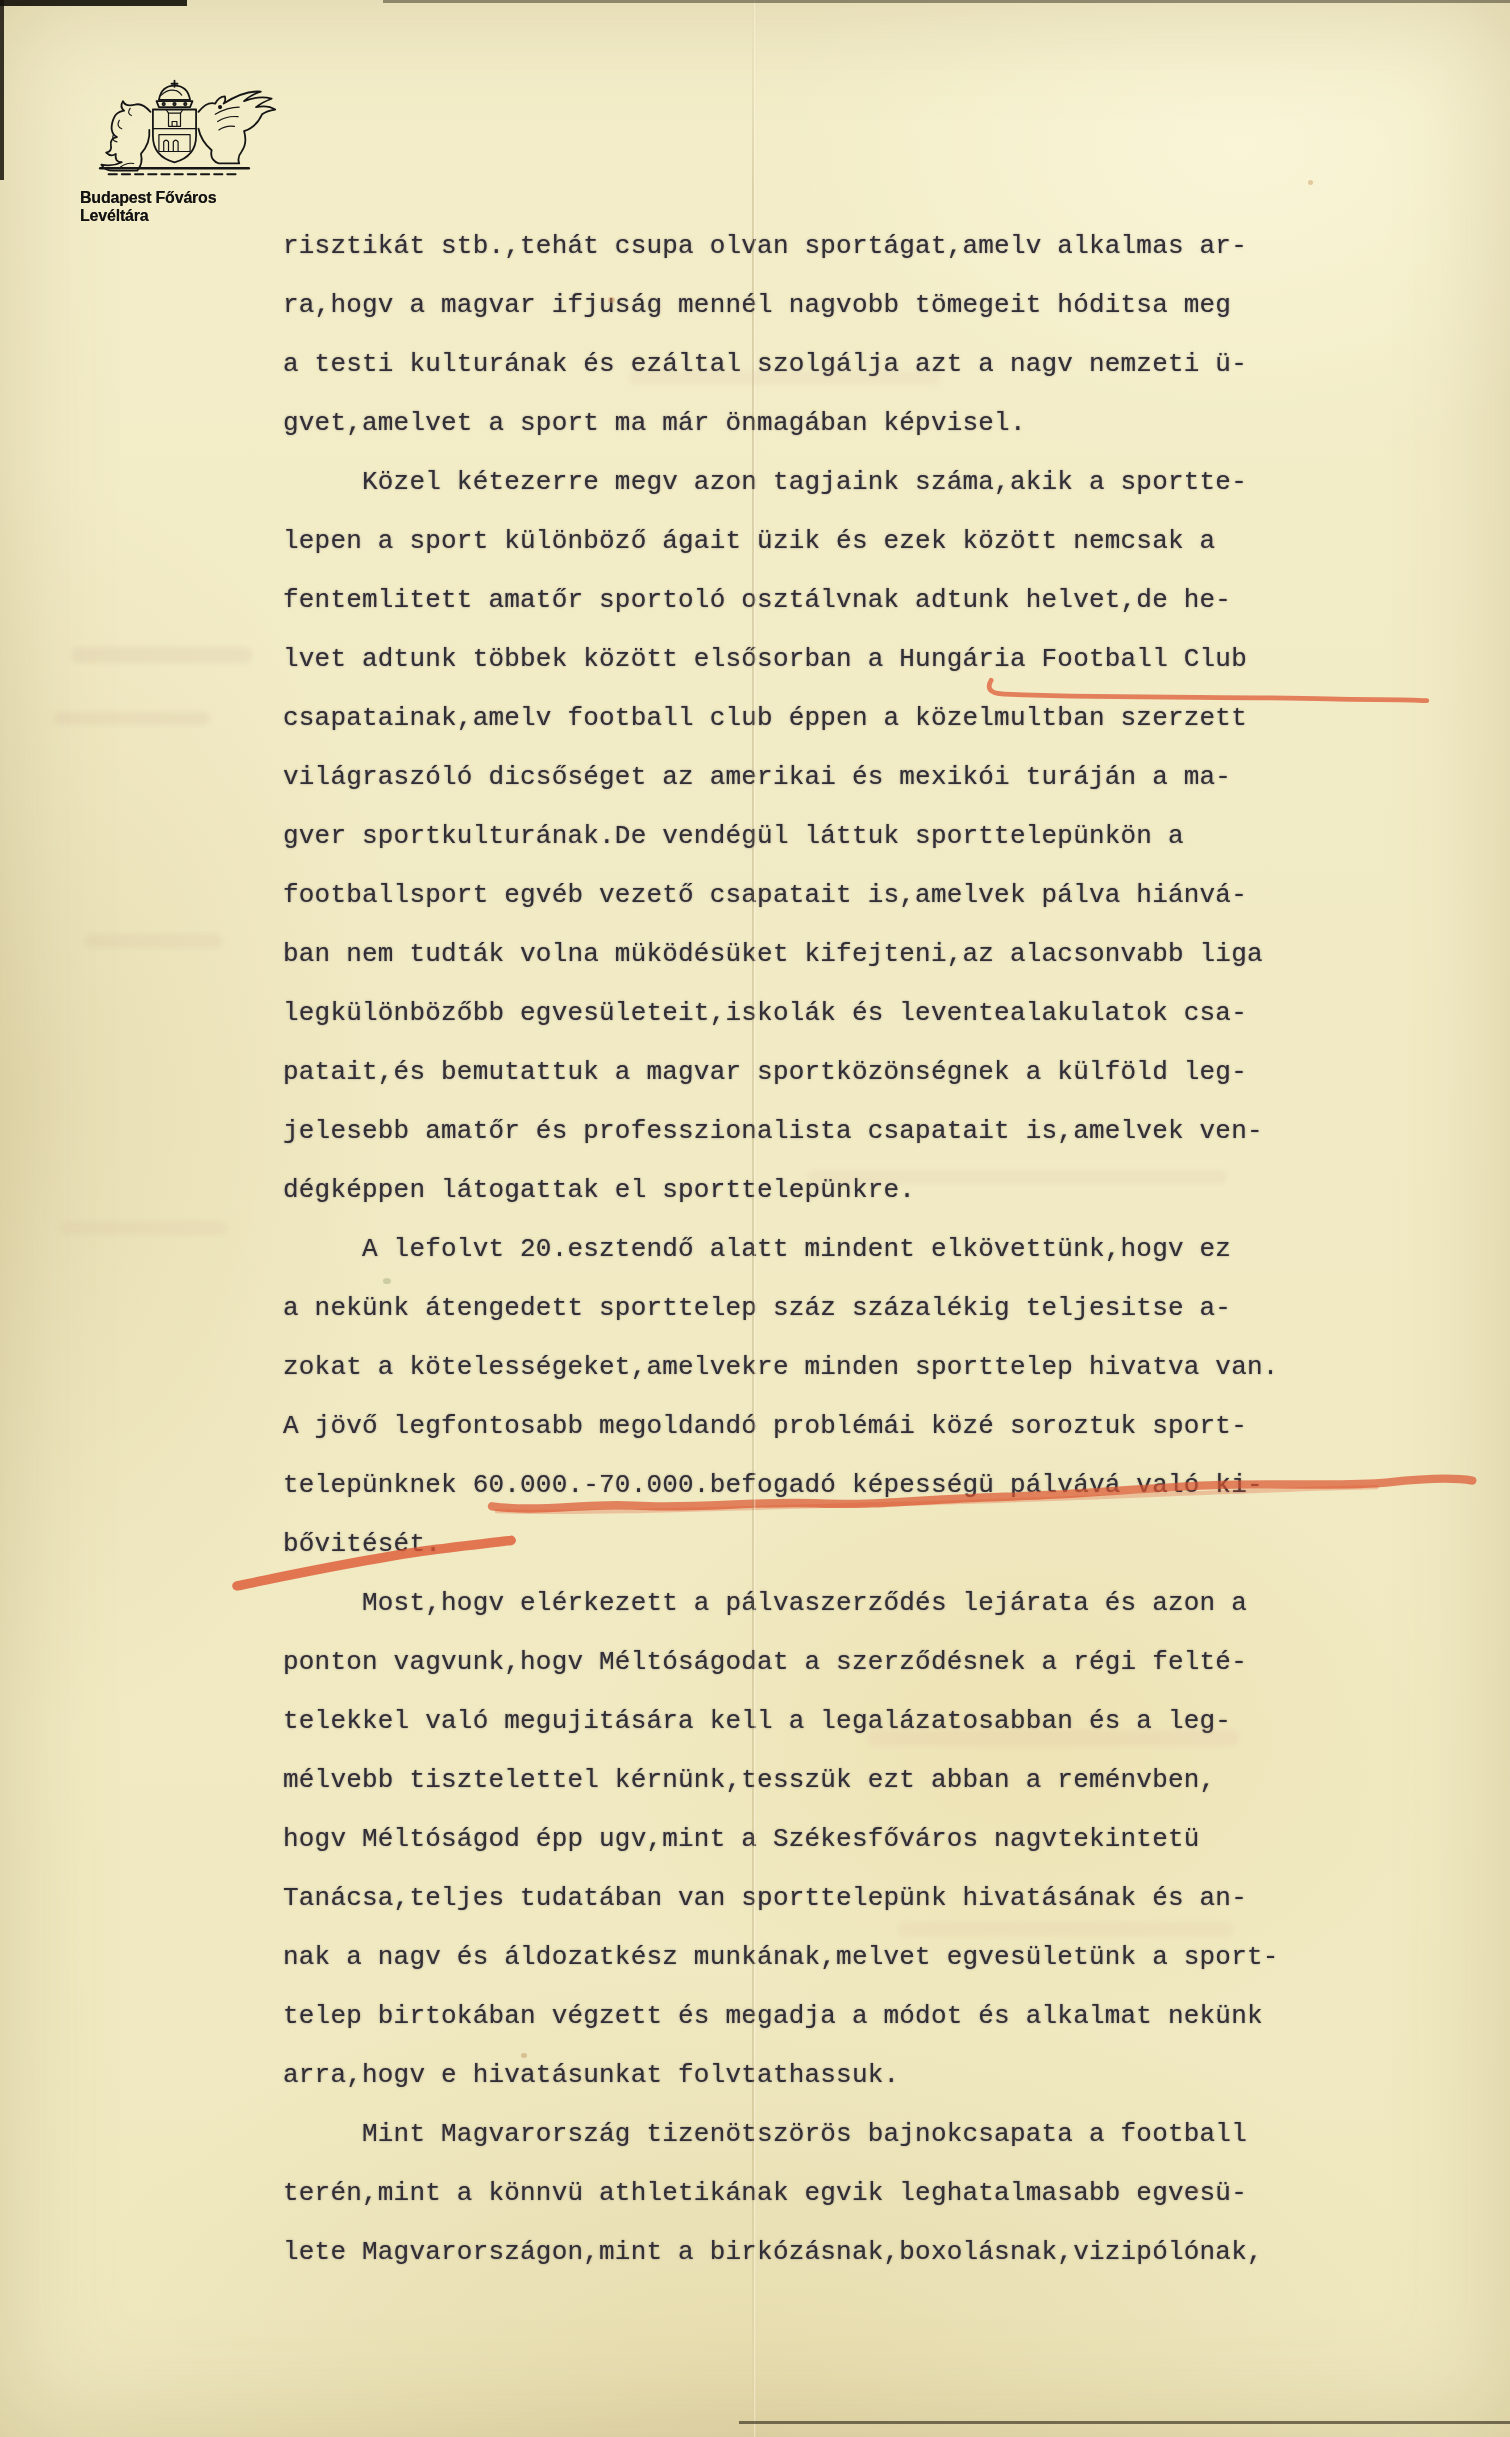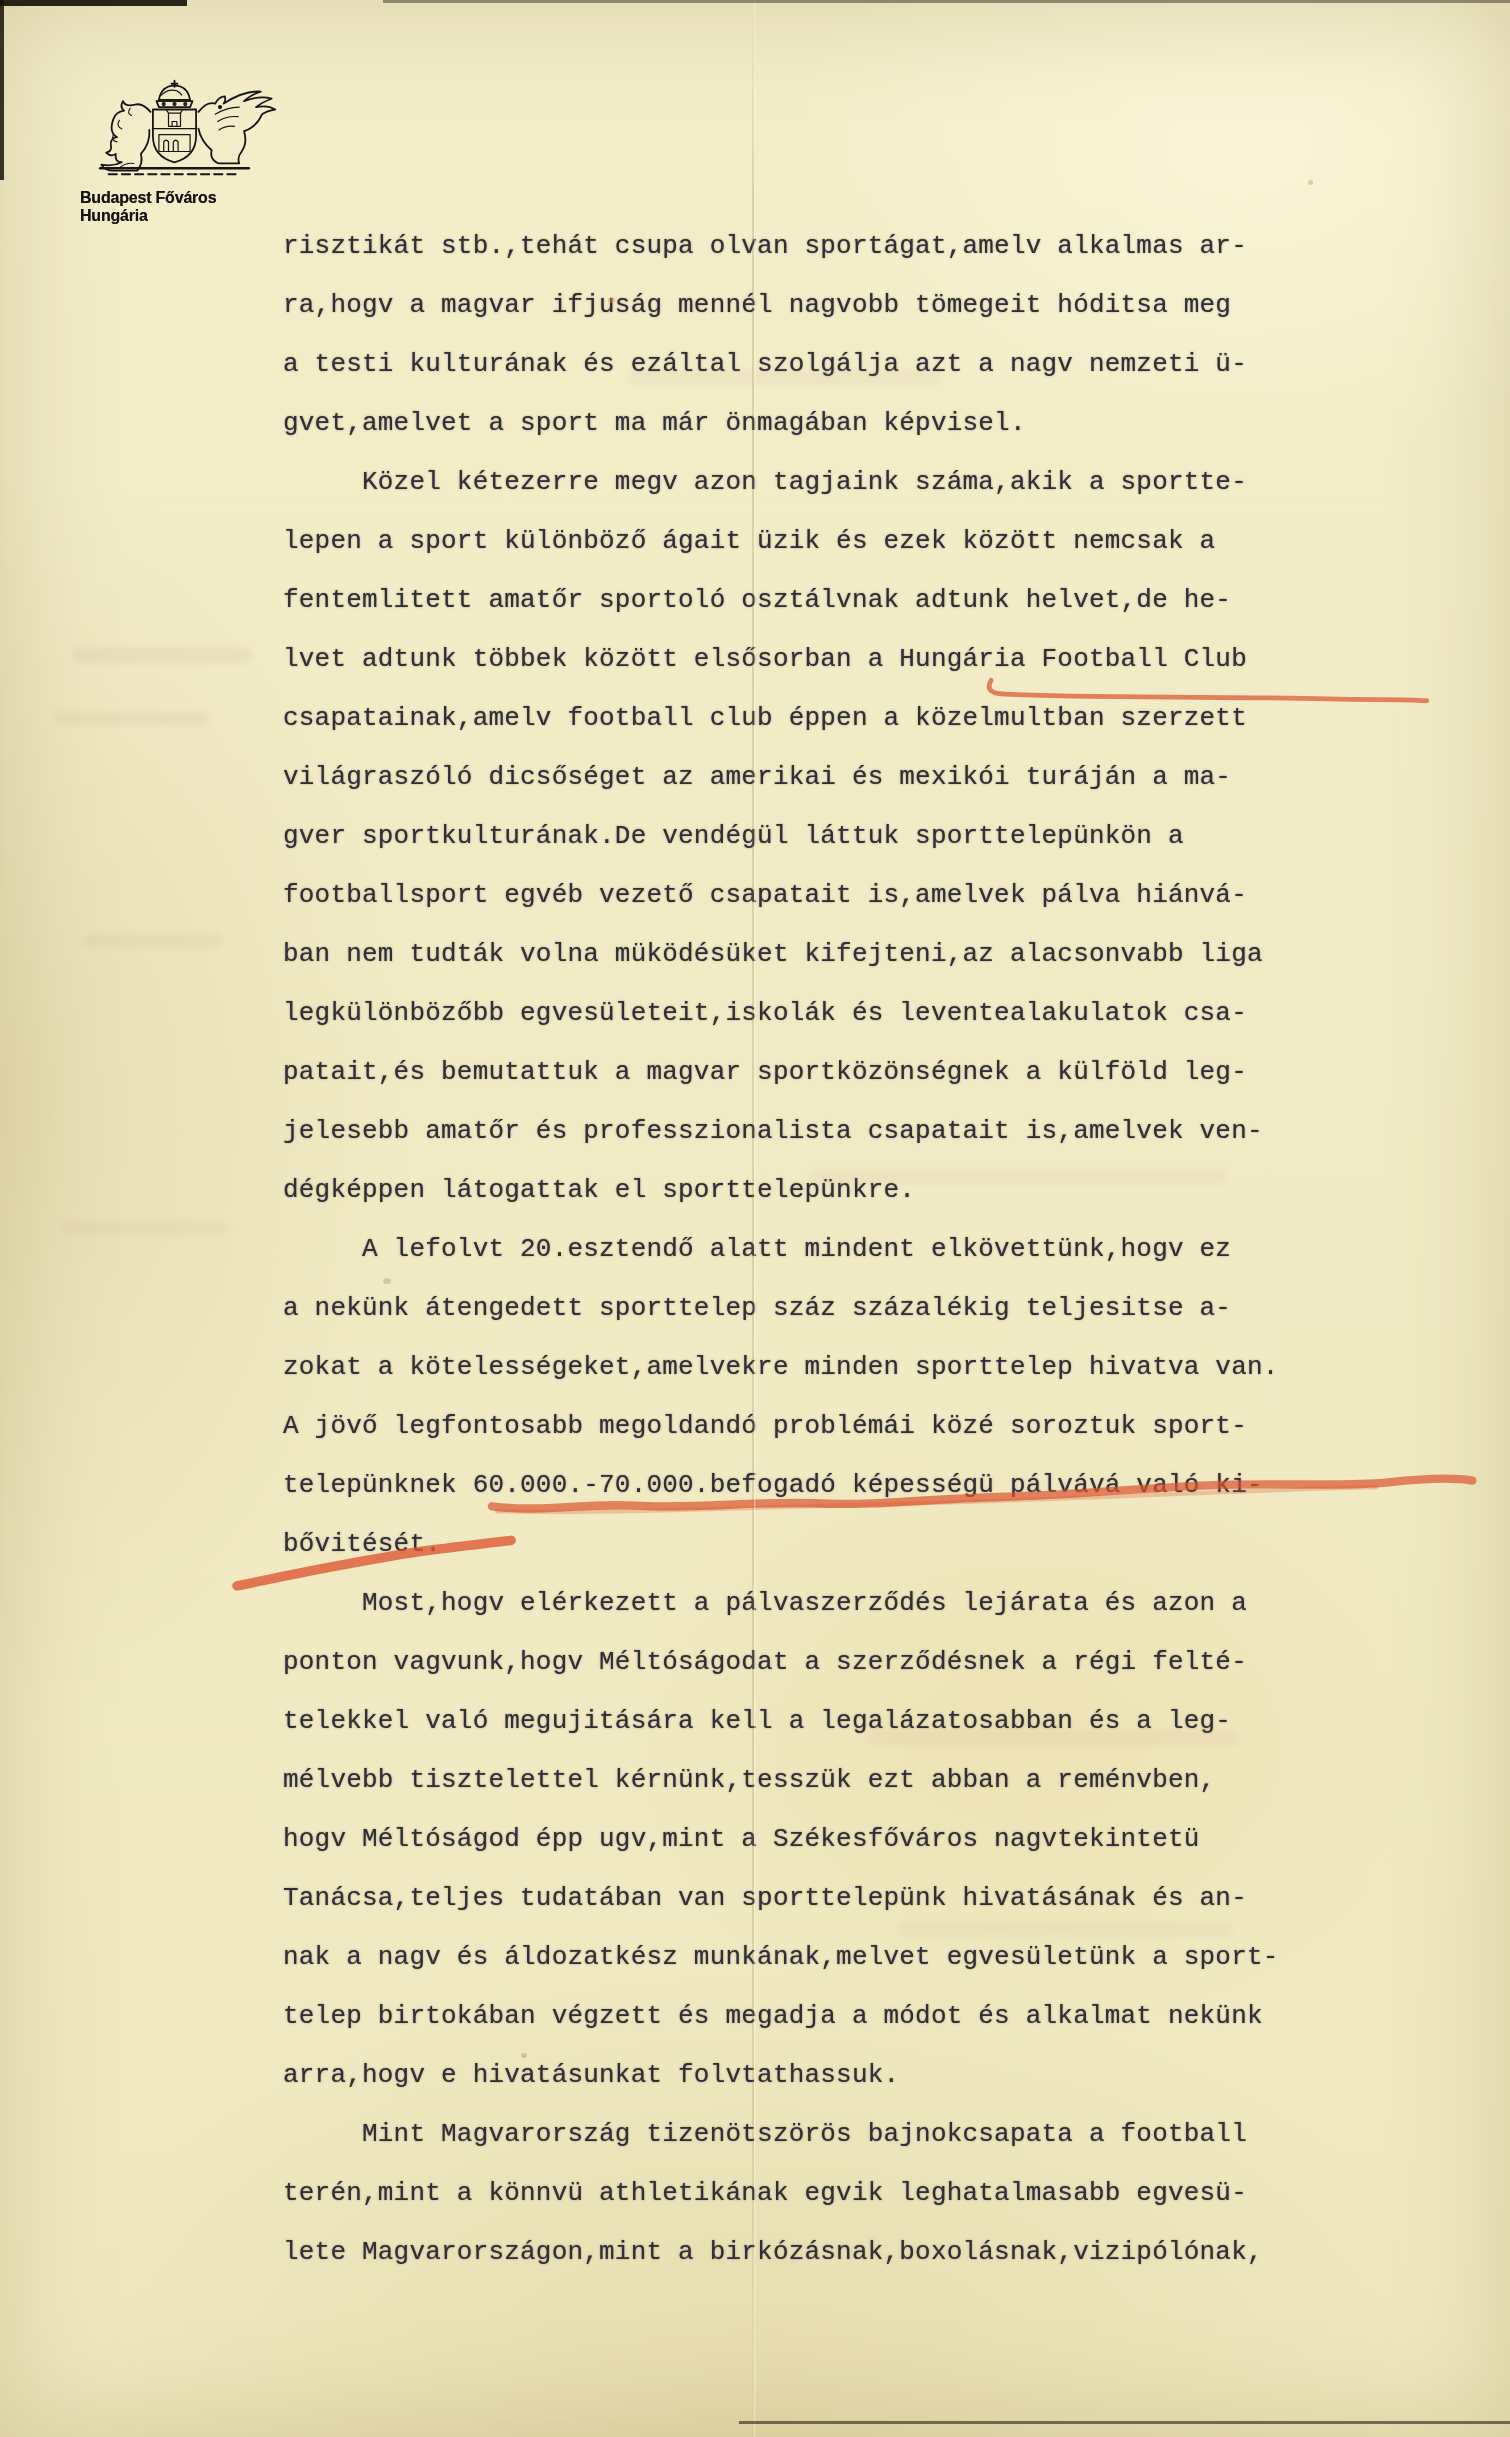--- a/index.html
+++ b/index.html
@@ -74,21 +74,21 @@
     <path d="M112 52 q-6 8 2 12 m-20 8 q-6 10 4 14 m-14 10 q-4 10 6 12" stroke-width="2"></path>
     <path d="M96 150 q10 -8 22 -6" stroke-width="2"></path>
 
     <path d="M226 58 q14 -18 28 -14 q6 -12 16 -12 q2 8 -2 12 q34 -22 62 -20 q-18 6 -28 16 q26 -10 46 -4 q-16 6 -26 14 q20 -4 32 4 q-14 2 -22 8 q-10 22 -30 28 q6 20 -4 34 q-8 10 -4 20 h-34 q-16 -6 -12 -22 q-18 -16 -22 -36"></path>
     <path d="M254 62 q20 -12 40 -12 m-36 24 q16 -10 34 -8 m-32 22 q12 -8 26 -6" stroke-width="2"></path>
     <circle cx="262" cy="50" r="2" fill="#161616"></circle>
 
     <path d="M62 152 H310" stroke-width="4"></path>
     <path d="M76 162 H296" stroke-width="3" stroke-dasharray="14 8"></path>
   </svg>
-  <div class="stamp-caption">Budapest Főváros Hungária</div>
+  <div class="stamp-caption">Budapest Főváros Levéltára</div>
 </div>
 
 <div id="text-block" style="color: rgb(50, 46, 54);"><div class="tline">risztikát stb.,tehát csupa olvan sportágat,amelv alkalmas ar-</div><div class="tline">ra,hogv a magvar ifjuság mennél nagvobb tömegeit hóditsa meg</div><div class="tline">a testi kulturának és ezáltal szolgálja azt a nagv nemzeti ü-</div><div class="tline">gvet,amelvet a sport ma már önmagában képvisel.</div><div class="tline">     Közel kétezerre megv azon tagjaink száma,akik a sportte-</div><div class="tline">lepen a sport különböző ágait üzik és ezek között nemcsak a</div><div class="tline">fentemlitett amatőr sportoló osztálvnak adtunk helvet,de he-</div><div class="tline">lvet adtunk többek között elsősorban a Hungária Football Club</div><div class="tline">csapatainak,amelv football club éppen a közelmultban szerzett</div><div class="tline">világraszóló dicsőséget az amerikai és mexikói turáján a ma-</div><div class="tline">gver sportkulturának.De vendégül láttuk sporttelepünkön a</div><div class="tline">footballsport egvéb vezető csapatait is,amelvek pálva hiánvá-</div><div class="tline">ban nem tudták volna müködésüket kifejteni,az alacsonvabb liga</div><div class="tline">legkülönbözőbb egvesületeit,iskolák és leventealakulatok csa-</div><div class="tline">patait,és bemutattuk a magvar sportközönségnek a külföld leg-</div><div class="tline">jelesebb amatőr és professzionalista csapatait is,amelvek ven-</div><div class="tline">dégképpen látogattak el sporttelepünkre.</div><div class="tline">     A lefolvt 20.esztendő alatt mindent elkövettünk,hogv ez</div><div class="tline">a nekünk átengedett sporttelep száz százalékig teljesitse a-</div><div class="tline">zokat a kötelességeket,amelvekre minden sporttelep hivatva van.</div><div class="tline">A jövő legfontosabb megoldandó problémái közé soroztuk sport-</div><div class="tline">telepünknek 60.000.-70.000.befogadó képességü pálvává való ki-</div><div class="tline">bővitését.</div><div class="tline">     Most,hogv elérkezett a pálvaszerződés lejárata és azon a</div><div class="tline">ponton vagvunk,hogv Méltóságodat a szerződésnek a régi felté-</div><div class="tline">telekkel való megujitására kell a legalázatosabban és a leg-</div><div class="tline">mélvebb tisztelettel kérnünk,tesszük ezt abban a reménvben,</div><div class="tline">hogv Méltóságod épp ugv,mint a Székesfőváros nagvtekintetü</div><div class="tline">Tanácsa,teljes tudatában van sporttelepünk hivatásának és an-</div><div class="tline">nak a nagv és áldozatkész munkának,melvet egvesületünk a sport-</div><div class="tline">telep birtokában végzett és megadja a módot és alkalmat nekünk</div><div class="tline">arra,hogv e hivatásunkat folvtathassuk.</div><div class="tline">     Mint Magvarország tizenötszörös bajnokcsapata a football</div><div class="tline">terén,mint a könnvü athletikának egvik leghatalmasabb egvesü-</div><div class="tline">lete Magvarországon,mint a birkózásnak,boxolásnak,vizipólónak,</div></div>
 
 <svg id="red-marks" width="1510" height="2438" viewBox="0 0 2523 4072">
   <g fill="none" stroke-linecap="round">
     <path d="M1656 1136 C1649 1148 1652 1158 1678 1159 C1860 1166 2060 1163 2220 1167 C2290 1169 2340 1167 2384 1170" stroke-width="8" opacity="0.72" stroke="#dc5531"></path>
     <path d="M822 2516 C900 2527 980 2510 1060 2515 C1160 2521 1260 2507 1360 2511 C1470 2516 1570 2502 1680 2500 C1800 2497 1900 2486 2020 2481 C2140 2476 2240 2484 2320 2476 C2375 2470 2425 2467 2460 2473" stroke-width="14" opacity="0.7" stroke="#dc5531"></path>
     <path d="M830 2524 C1000 2530 1300 2516 1500 2512 C1750 2506 2100 2488 2300 2484" stroke-width="7" opacity="0.28" stroke="#dc5531"></path>
     <path d="M396 2649 C500 2628 620 2602 730 2588 C780 2581 828 2576 854 2573" stroke-width="16" opacity="0.78" stroke="#dc5531"></path>

